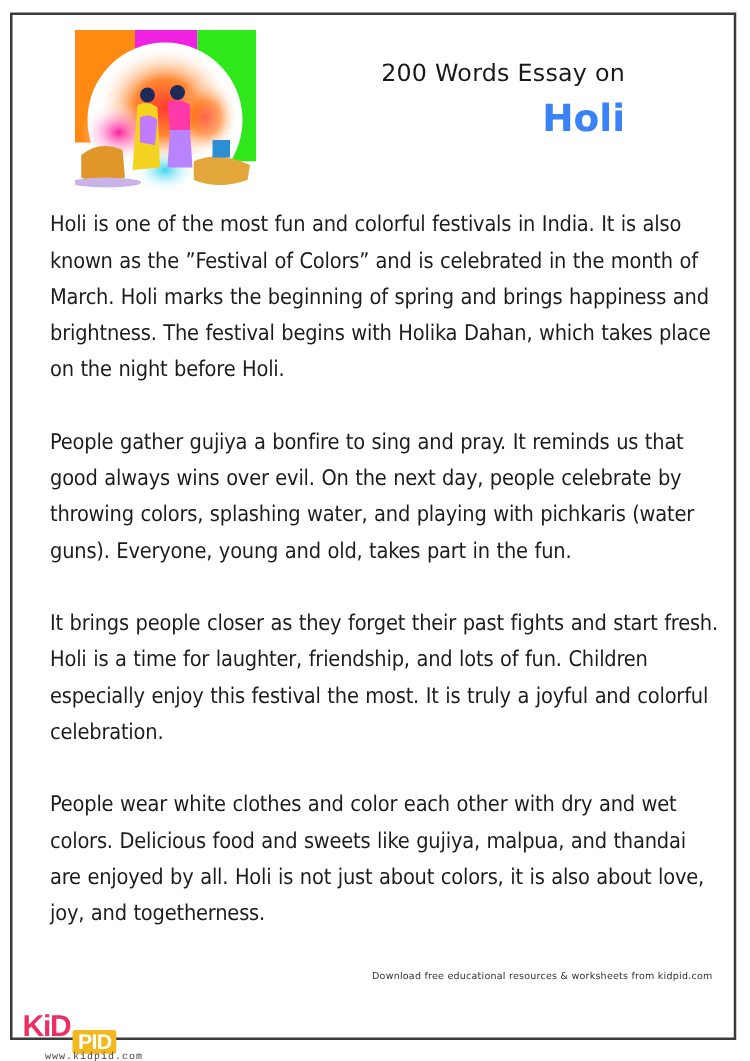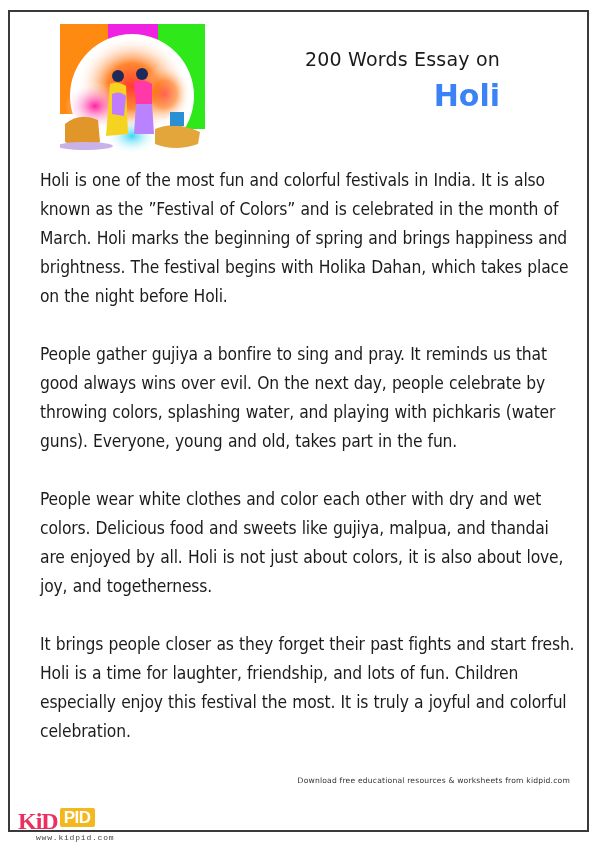--- a/index.html
+++ b/index.html
@@ -16,23 +16,23 @@
     .subtitle { font-family: "DejaVu Sans", sans-serif; font-size: 19px; color: #1a1a1a; letter-spacing: 0.2px; }
     .main-title { font-family: "DejaVu Sans", sans-serif; font-weight: bold; font-size: 30px; color: #3b82f6; margin-top: 8px; }
     .essay { position: absolute; left: 29px; top: 166px; width: 548px; }
     .para {
       font-family: "DejaVu Sans Condensed", "DejaVu Sans", sans-serif;
       font-stretch: condensed;
       font-size: 17.3px; line-height: 29px; color: #1c1c1c; margin: 0 0 29px 11px;
       letter-spacing: -0.15px; word-spacing: 0.5px;
     }
     .logo { position: absolute; left: 18px; top: 808px; }
-    .logo-kid { font-family: Liberation Serif, serif; font-weight: bold; font-size: 24px; color: #ec2f62; letter-spacing: -1px; display: inline-block; vertical-align: top; }
+    .logo-kid { font-family: Liberation Sans, sans-serif; font-weight: bold; font-size: 24px; color: #ec2f62; letter-spacing: -1px; display: inline-block; vertical-align: top; }
     .logo-pid {
-      display: inline-block; vertical-align: top; margin-left: 2px; margin-top: 0;
+      display: inline-block; vertical-align: top; margin-left: 2px; margin-top: 16px;
       background: #f3b81e; color: #fff; font-family: "Liberation Sans", sans-serif; font-weight: bold;
       font-size: 17px; padding: 0 4px; height: 19px; line-height: 19px; border-radius: 2px; letter-spacing: -0.5px;
     }
     .logo-url { font-family: Liberation Mono, monospace; font-size: 8px; color: #444; letter-spacing: 0.8px; margin-top: -2px; margin-left: 18px; }
     .footer-note {
       position: absolute; right: 30px; top: 776px; font-family: "DejaVu Sans", sans-serif;
       font-size: 7.6px; color: #333; letter-spacing: 0.2px;
     }
   </style>
 </head>
@@ -79,22 +79,22 @@
 </div>
 
 <div class="title-block">
   <div class="subtitle">200 Words Essay on</div>
   <div class="main-title">Holi</div>
 </div>
 
 <div class="essay">
   <p class="para">Holi is one of the most fun and colorful festivals in India. It is also known as the ”Festival of Colors” and is celebrated in the month of March. Holi marks the beginning of spring and brings happiness and brightness. The festival begins with Holika Dahan, which takes place on the night before Holi.</p>
   <p class="para">People gather gujiya a bonfire to sing and pray. It reminds us that good always wins over evil. On the next day, people celebrate by throwing colors, splashing water, and playing with pichkaris (water guns). Everyone, young and old, takes part in the fun.</p>
+  <p class="para">It brings people closer as they forget their past fights and start fresh. Holi is a time for laughter, friendship, and lots of fun. Children especially enjoy this festival the most. It is truly a joyful and colorful celebration.</p>
   <p class="para">People wear white clothes and color each other with dry and wet colors. Delicious food and sweets like gujiya, malpua, and thandai are enjoyed by all. Holi is not just about colors, it is also about love, joy, and togetherness.</p>
-  <p class="para">It brings people closer as they forget their past fights and start fresh. Holi is a time for laughter, friendship, and lots of fun. Children especially enjoy this festival the most. It is truly a joyful and colorful celebration.</p>
 </div>
 
 <div class="logo">
   <div>
     <span class="logo-kid">KiD</span><span class="logo-pid">PID</span>
   </div>
   <div class="logo-url">www.kidpid.com</div>
 </div>
 
 <div class="footer-note">Download free educational resources &amp; worksheets from kidpid.com</div>

